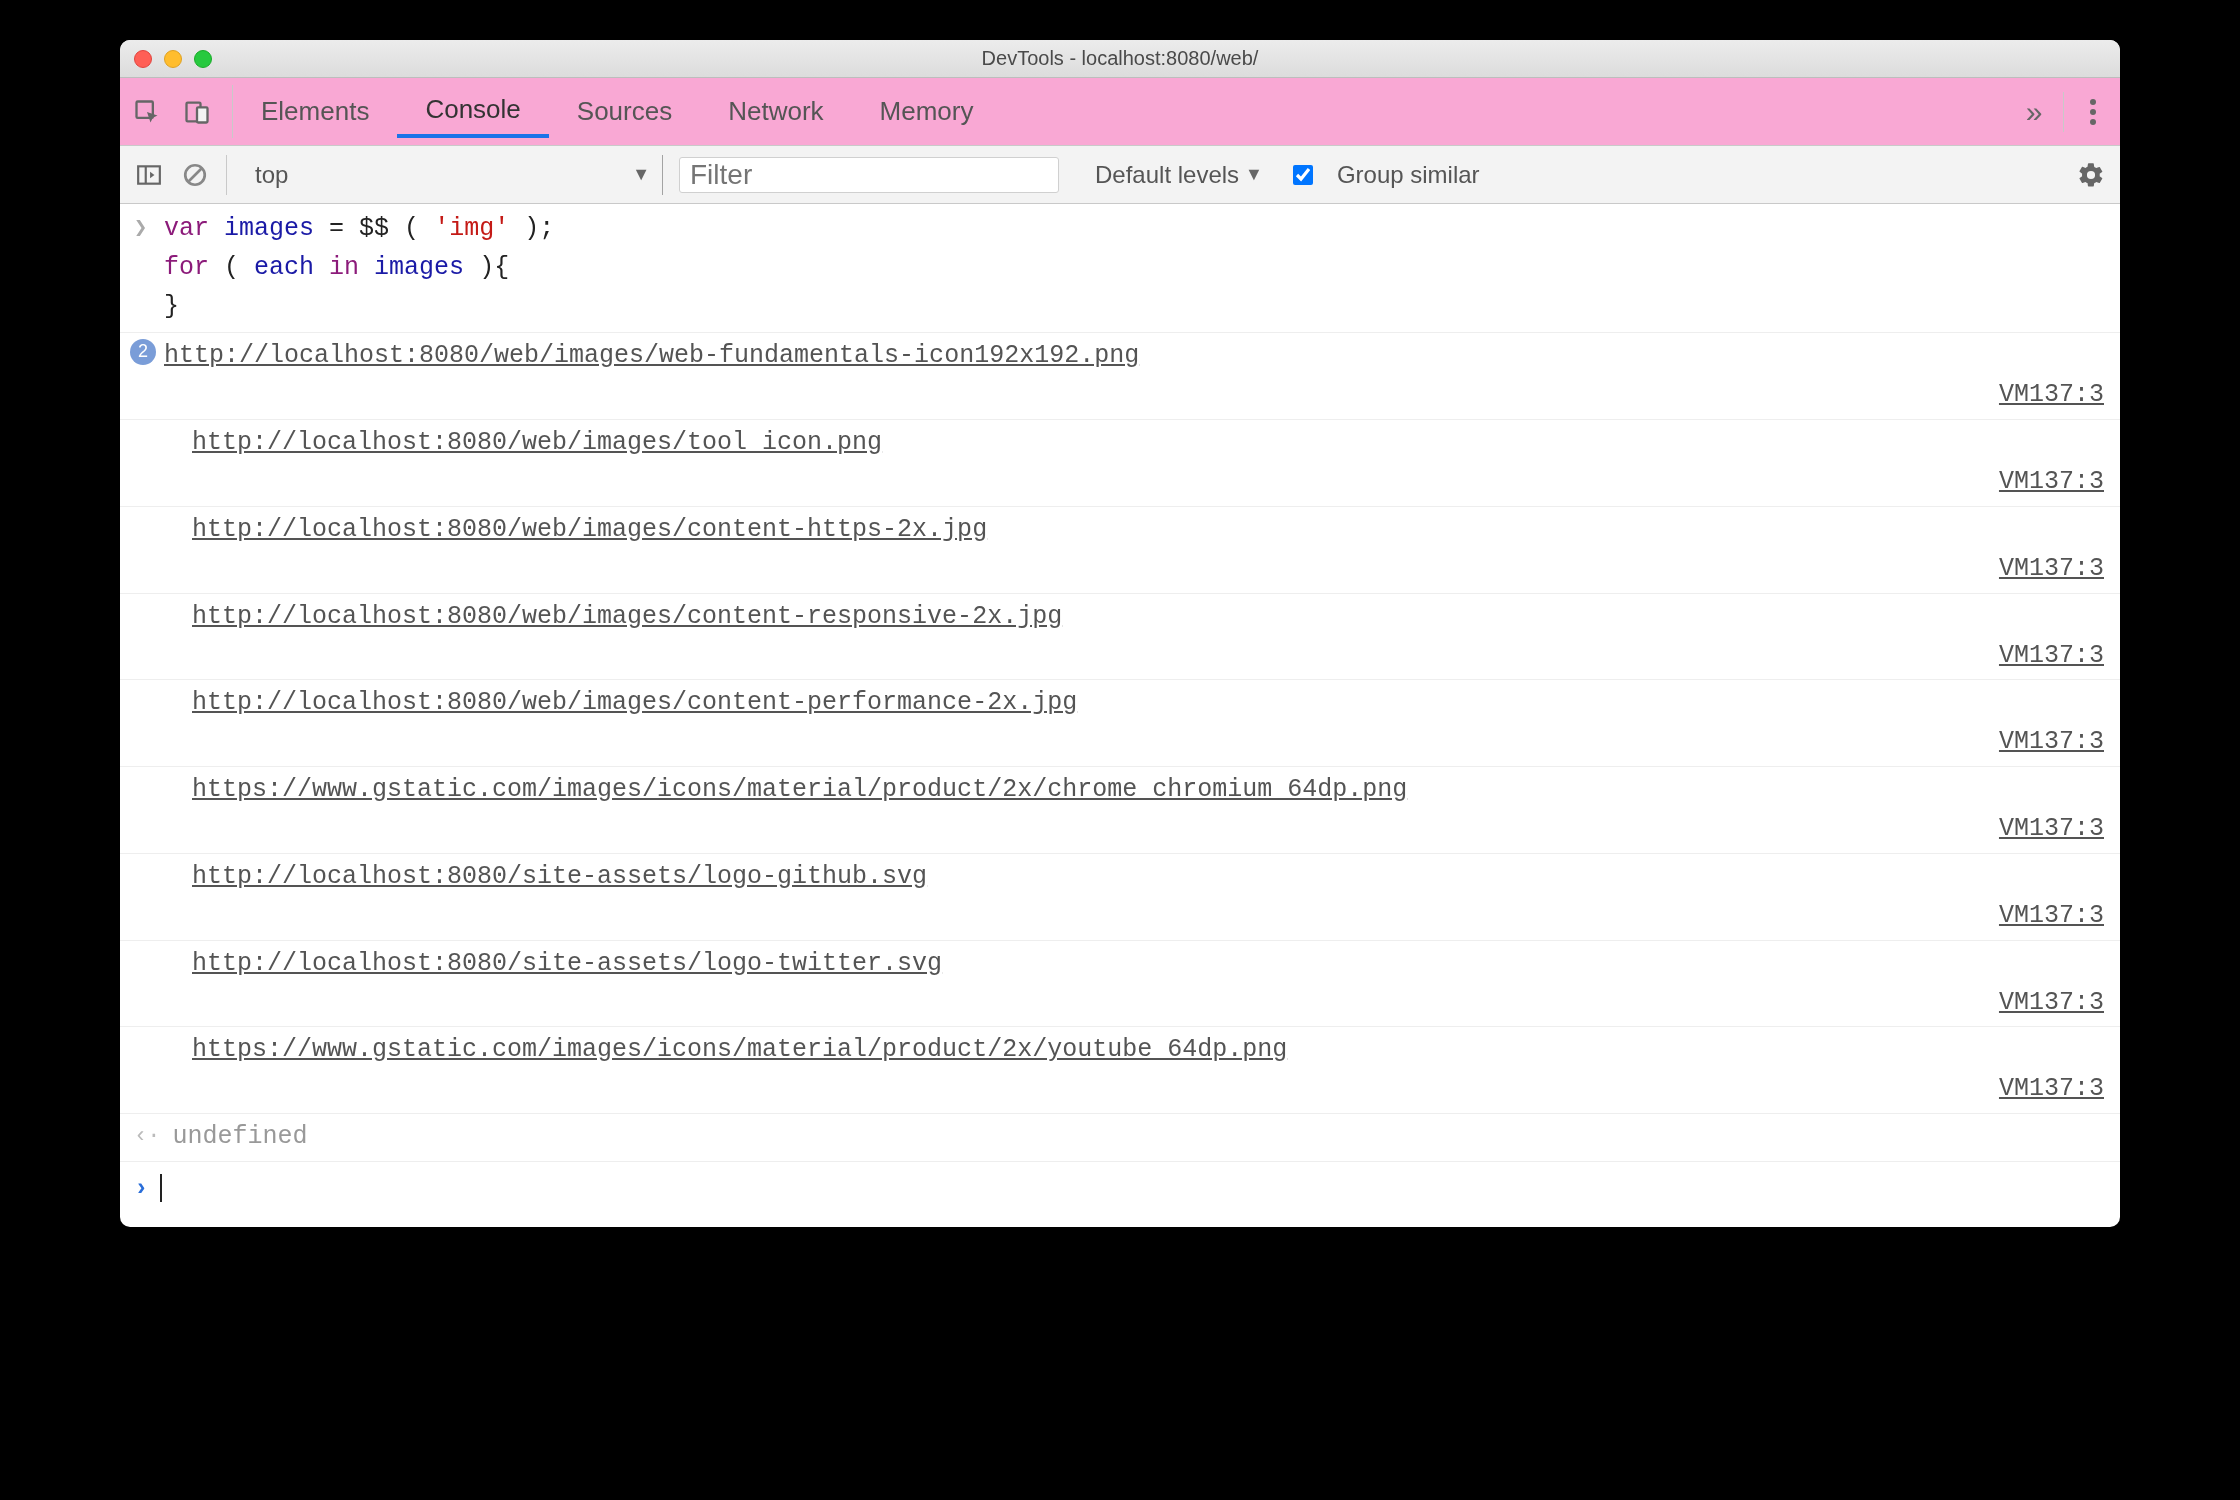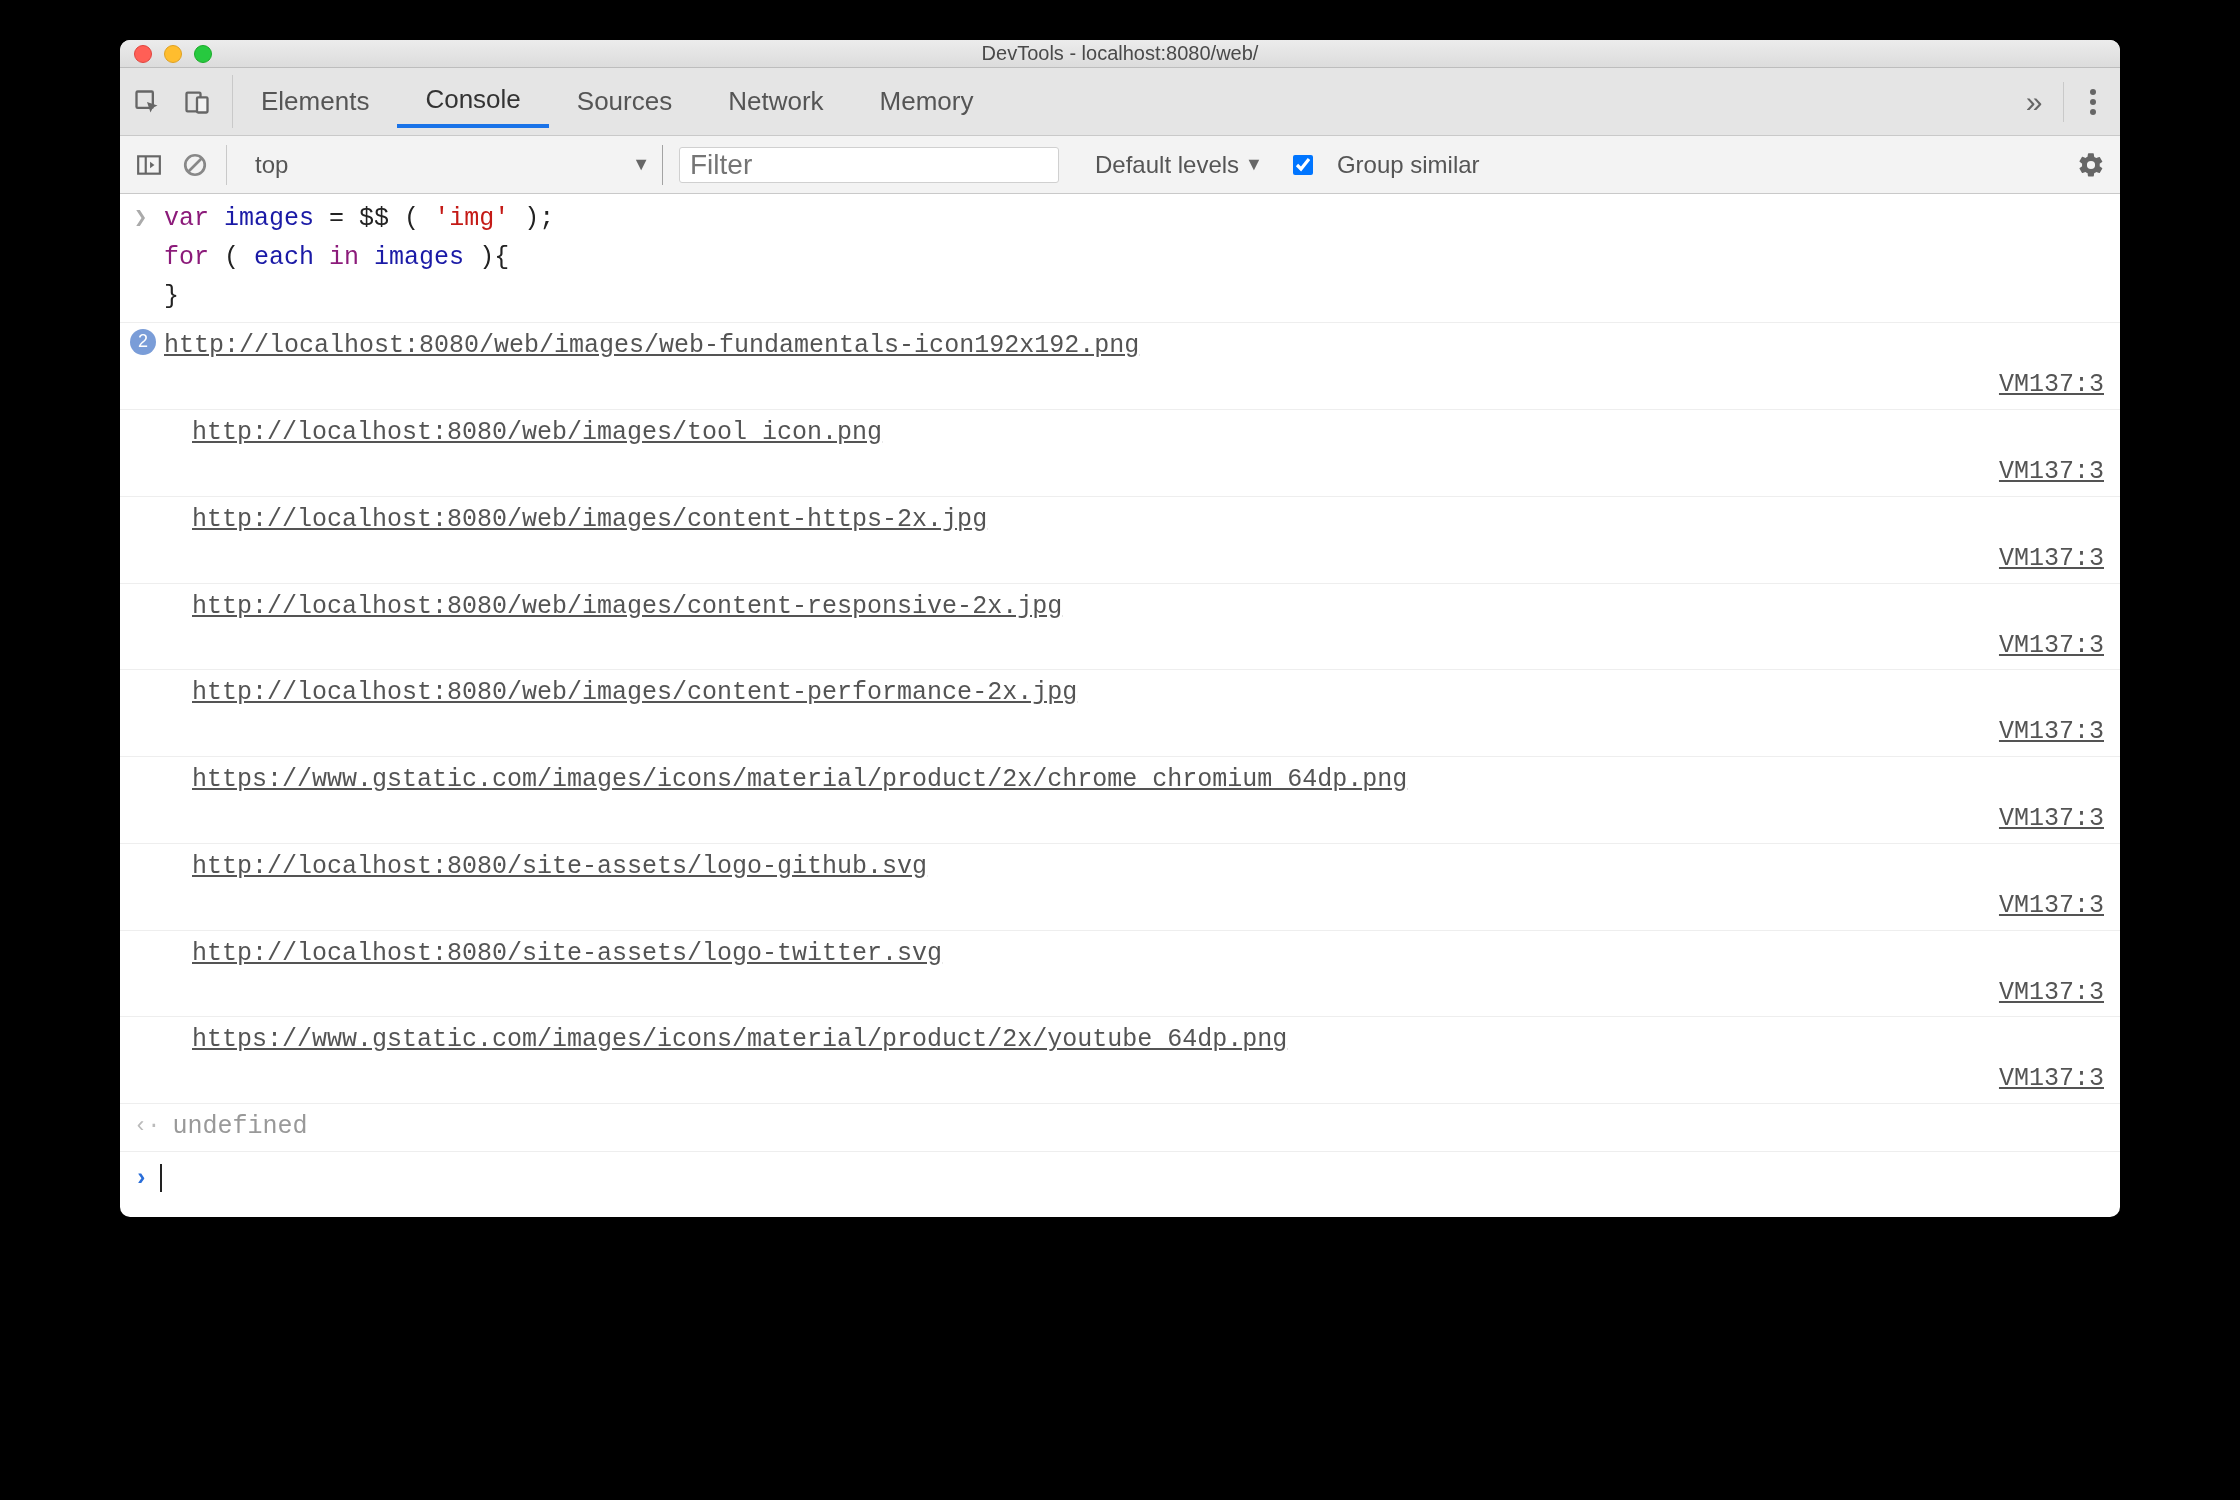--- a/index.html
+++ b/index.html
@@ -15,40 +15,40 @@
   }
   .window {
     width: 2000px;
     background: #fff;
     border-radius: 10px;
     box-shadow: 0 30px 80px rgba(0,0,0,.6), 0 0 0 1px rgba(0,0,0,.1);
     overflow: hidden;
   }
   
   .titlebar {
-    height: 28px;
+    height: 38px;
     background: linear-gradient(#ececec, #dcdcdc);
     border-bottom: 1px solid #bdbdbd;
     display: flex;
     align-items: center;
     position: relative;
   }
   .traffic { display: flex; gap: 12px; position: absolute; left: 14px; }
   .dot { width: 18px; height: 18px; border-radius: 50%; }
   .dot.red { background:#ff5f56; border:1px solid #e0443e; }
   .dot.yellow { background:#ffbd2e; border:1px solid #dea123; }
   .dot.green { background:#27c93f; border:1px solid #1aab29; }
   .titletext { margin: 0 auto; font-size: 20px; color:#4a4a4a; }
 
   
   .tabs {
     display:flex; align-items:center;
     height: 68px;
     border-bottom: 1px solid #c9c9c9;
-    background:#e5e5e5;
+    background:#f9a8d4;
     padding: 7px 12px;
     font-size: 26px;
     color:#555;
   }
   .tabs .left-icons { display:flex; gap:20px; align-items:center; padding-right:20px; border-right:1px solid #c9c9c9; height:100%; }
   .tabs .tab { padding: 0 28px; height:100%; display:flex; align-items:center; cursor:pointer; }
   .tabs .tab.active { color:#333; border-bottom: 4px solid #1a73e8; }
   .tabs .spacer { flex:1; }
   .icon-box { width:30px; height:30px; display:flex; align-items:center; justify-content:center; color:#666; }
 

